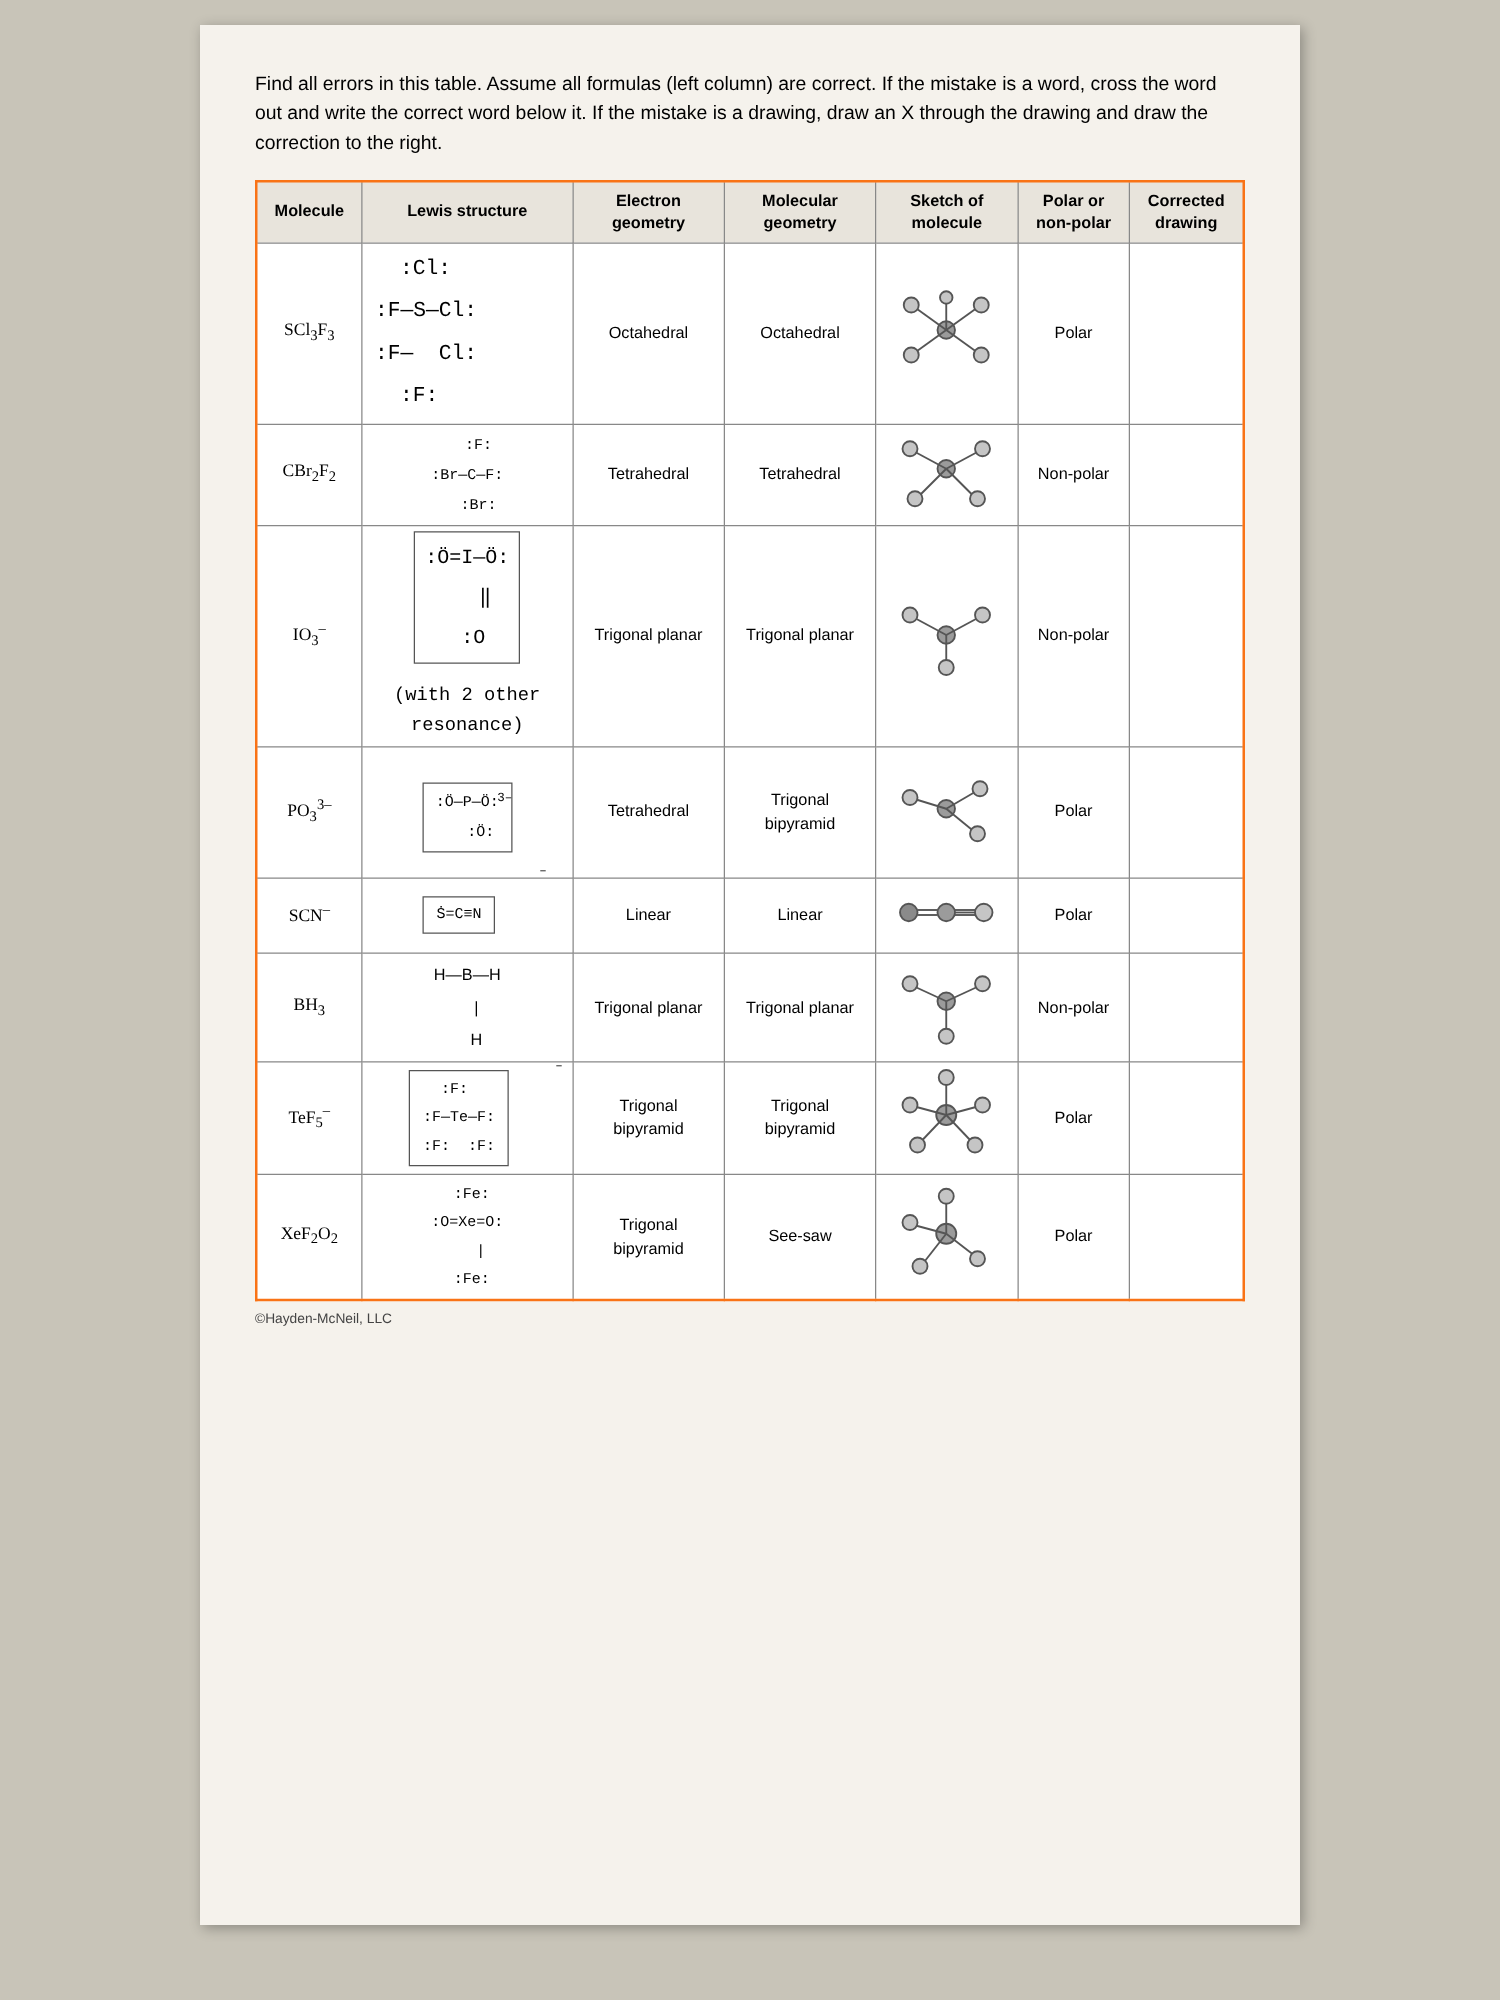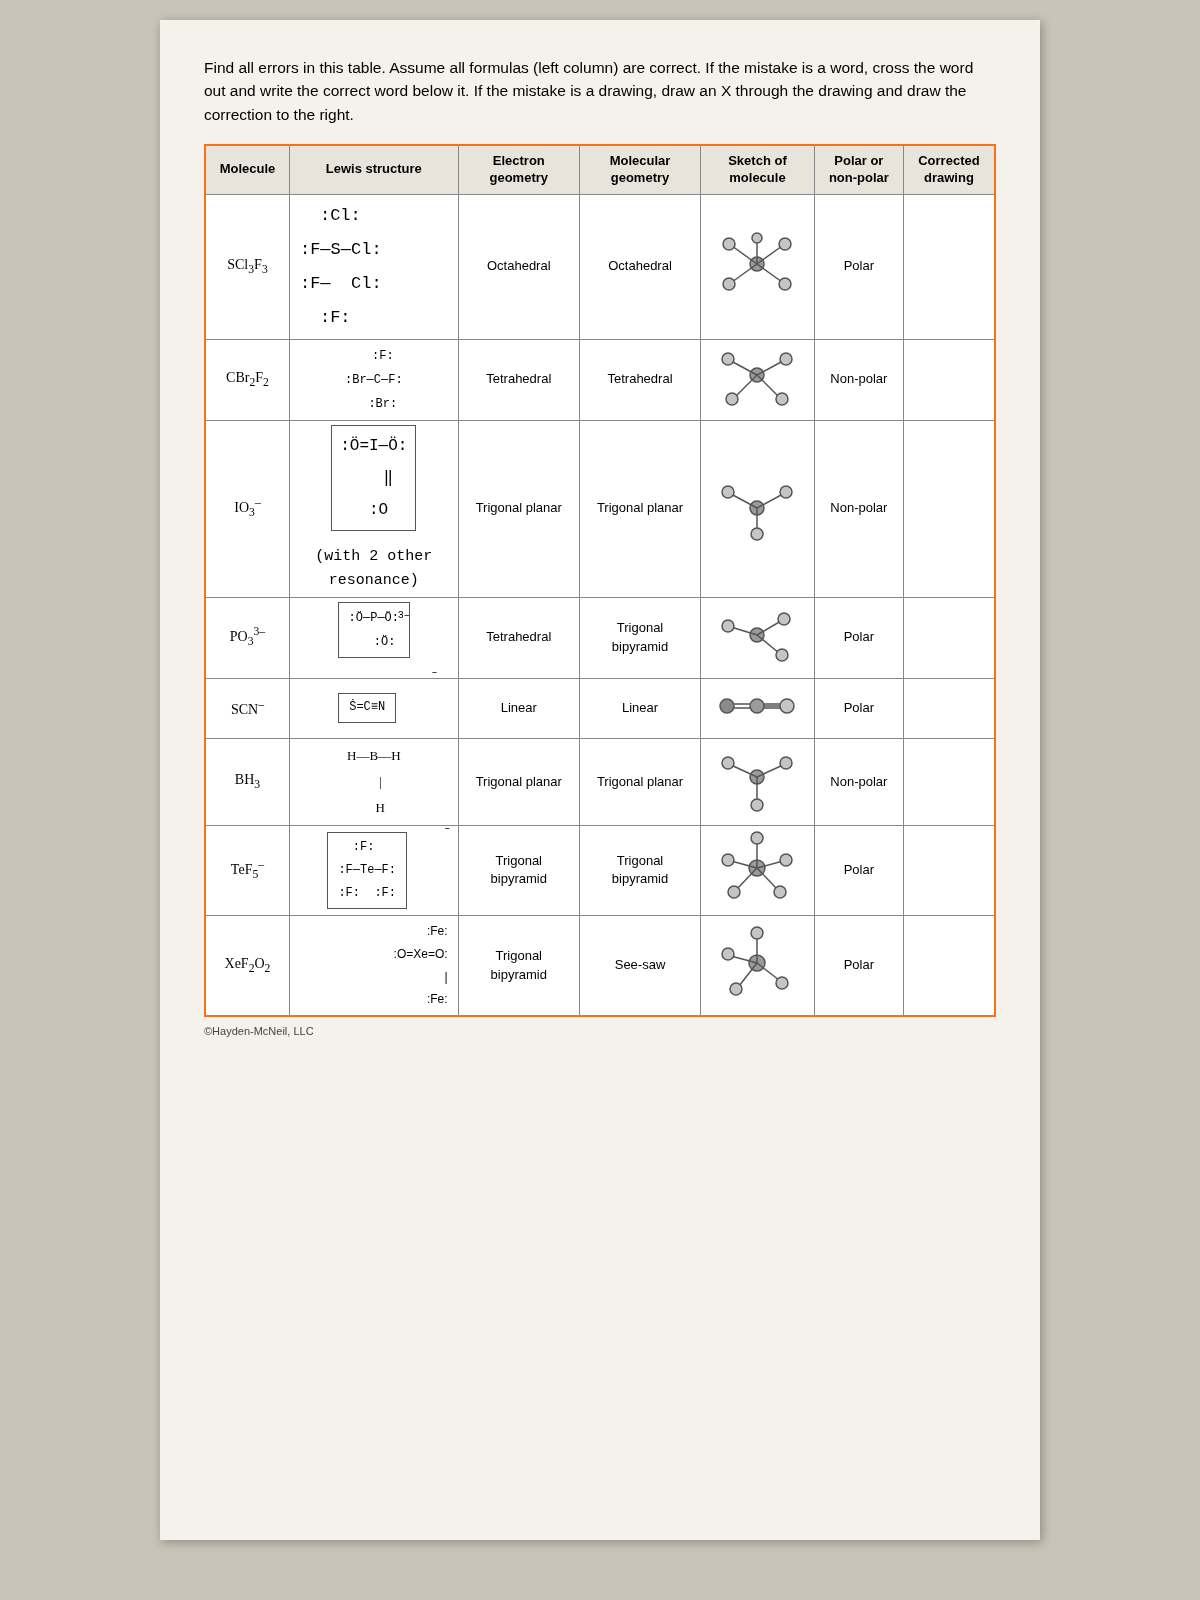--- a/index.html
+++ b/index.html
@@ -203,21 +203,21 @@
         </td>
         <td>Non-polar</td>
         <td></td>
       </tr>
 
       <tr>
         <td>
           <span class="molecule-name">PO<sub>3</sub><sup>3–</sup></span>
         </td>
         <td class="lewis-cell">
-          <div style="text-align:center;">
+          <div style="text-align:center;margin-top:24px;">
             <div class="lewis-box" style="font-size:12px; line-height:2; padding: 3px 10px;">
               <div>:Ö—P—Ö:</div>
               <div style="text-align:center;">&nbsp;&nbsp;&nbsp;:Ö:</div>
             </div>
             <div style="font-size:10px; position:relative; right:-30px; top:-50px;">3–</div>
           </div>
         </td>
         <td>Tetrahedral</td>
         <td>Trigonal<br>bipyramid</td>
         <td>
@@ -265,21 +265,21 @@
         </td>
         <td>Polar</td>
         <td></td>
       </tr>
 
       <tr>
         <td>
           <span class="molecule-name">BH<sub>3</sub></span>
         </td>
         <td class="lewis-cell">
-          <div style="text-align:center; font-size:13px; line-height:2; font-family:Liberation Serif, serif;">
+          <div style="text-align:center; font-size:13px; line-height:2; font-family:Liberation Sans, sans-serif;">
             <div>H—B—H</div>
             <div style="text-align:center;">&nbsp;&nbsp;&nbsp;&nbsp;|</div>
             <div style="text-align:center;">&nbsp;&nbsp;&nbsp;&nbsp;H</div>
           </div>
         </td>
         <td>Trigonal planar</td>
         <td>Trigonal planar</td>
         <td>
           <svg width="80" height="65">
             <circle cx="40" cy="30" r="7" fill="#9b9b9b" stroke="#555" stroke-width="1.5"></circle>
@@ -329,21 +329,21 @@
         </td>
         <td>Polar</td>
         <td></td>
       </tr>
 
       <tr>
         <td>
           <span class="molecule-name">XeF<sub>2</sub>O<sub>2</sub></span>
         </td>
         <td class="lewis-cell">
-          <div style="text-align:right; font-size:12px; line-height:1.9; font-family: Liberation Sans, sans-serif;">
+          <div style="text-align:center; font-size:12px; line-height:1.9; font-family: Liberation Mono, monospace;">
             <div>&nbsp;:Fe:</div>
             <div>:O=Xe=O:</div>
             <div>&nbsp;&nbsp;&nbsp;|</div>
             <div>&nbsp;:Fe:</div>
           </div>
         </td>
         <td>Trigonal<br>bipyramid</td>
         <td>See-saw</td>
         <td>
           <svg width="80" height="70">

